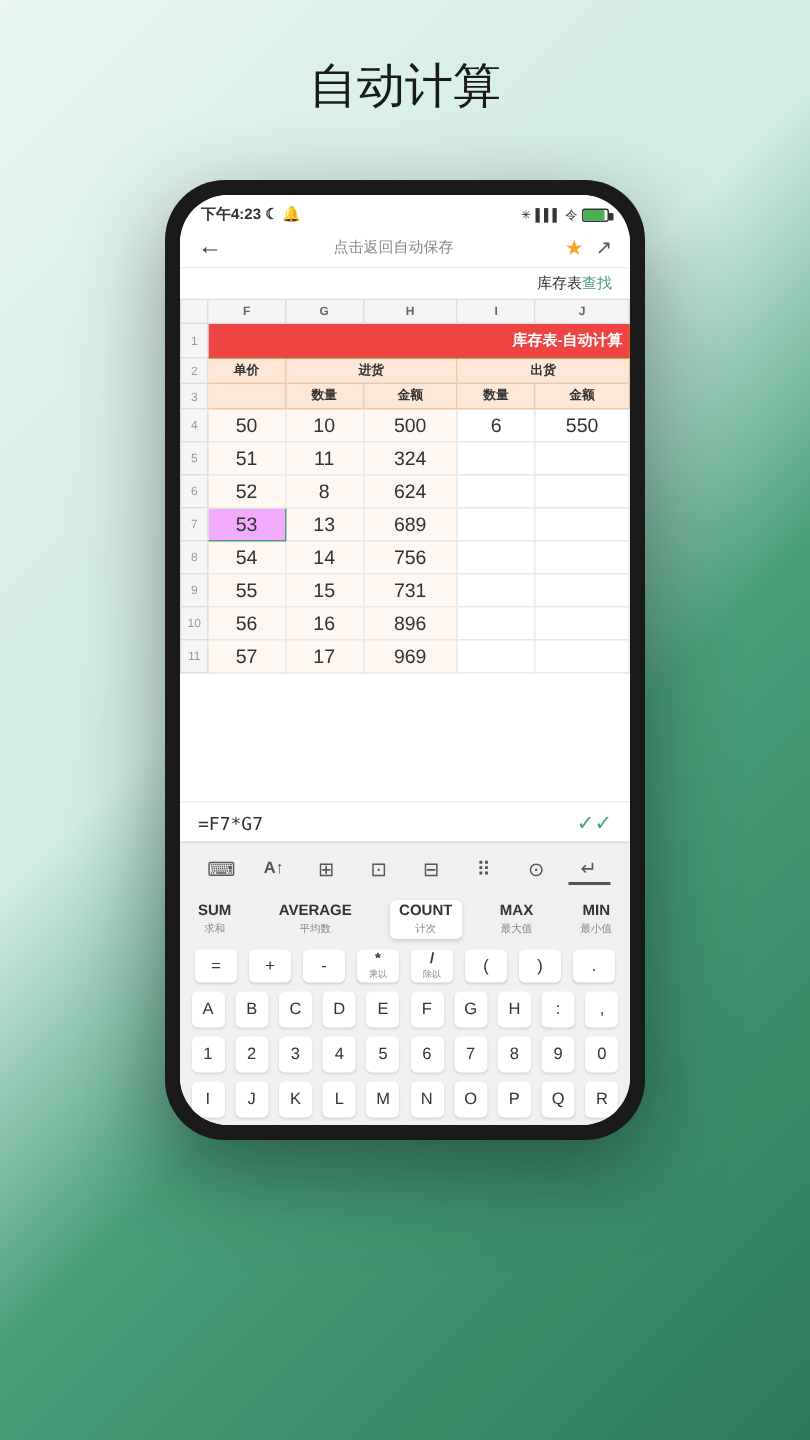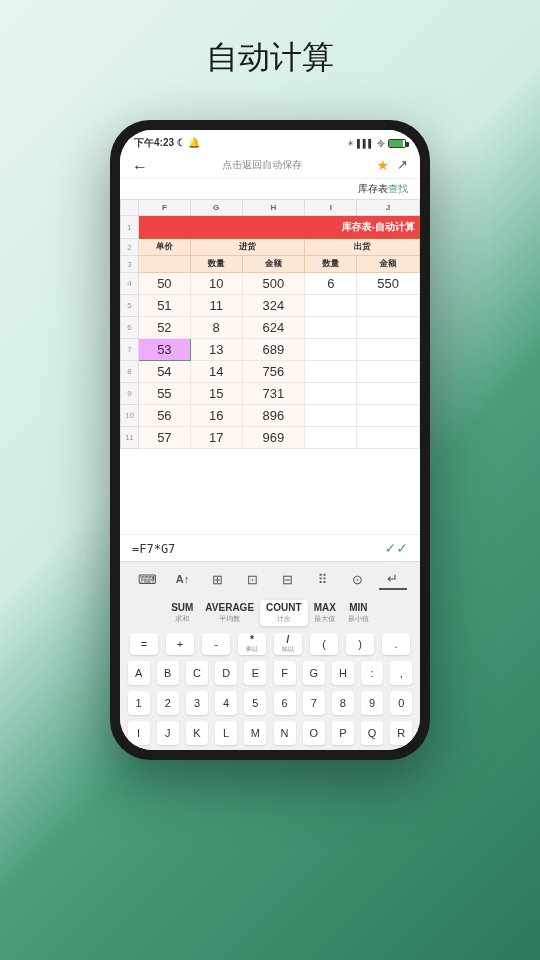--- a/index.html
+++ b/index.html
@@ -227,21 +227,21 @@
     }
     .kb-tool-icon.active-underline {
       border-bottom: 2px solid #555;
     }
 
     
     .func-row {
       background: #f0f0f0;
       padding: 4px 6px;
       display: flex;
-      justify-content: center;
+      justify-content: space-between;
       flex-shrink: 0;
     }
     .func-btn {
       display: flex;
       flex-direction: column;
       align-items: center;
       padding: 2px 6px;
       border-radius: 4px;
     }
     .func-btn.active {

